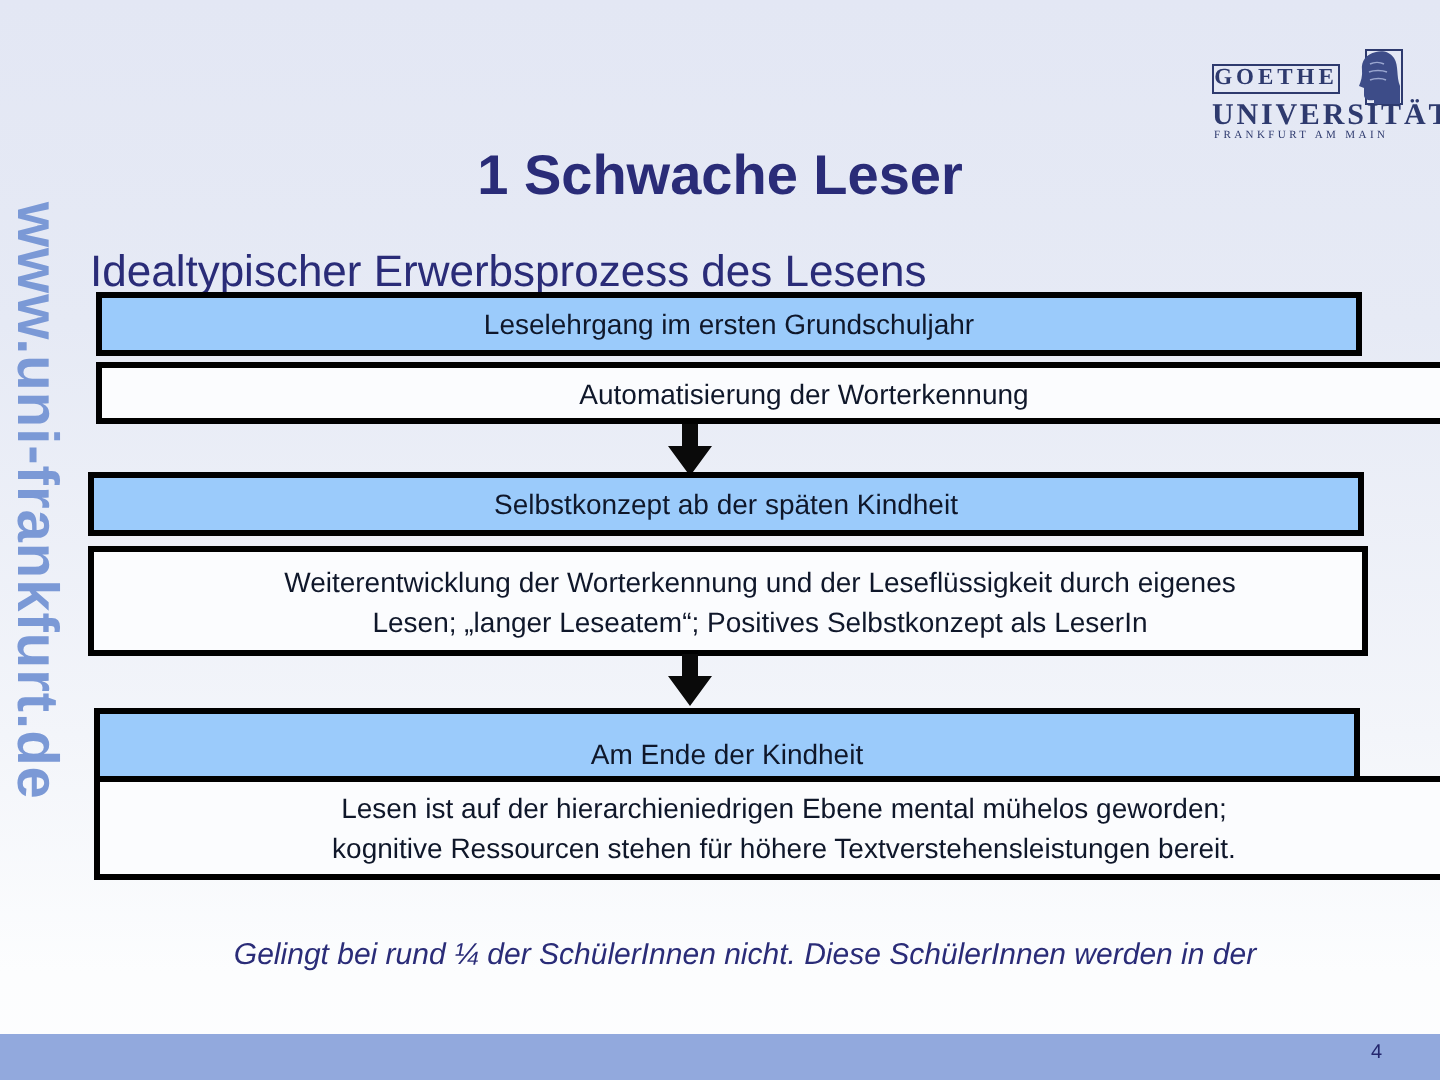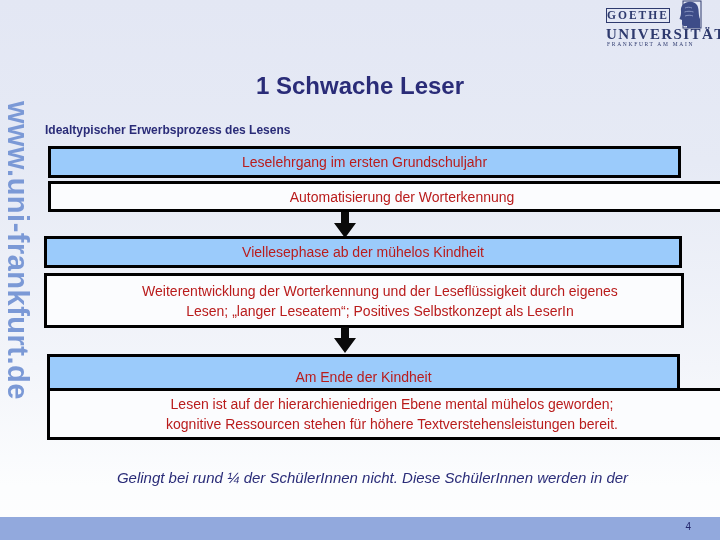--- a/index.html
+++ b/index.html
@@ -17,21 +17,21 @@
   .sidebar-url {
     position:absolute; left:1px; top:101px;
     writing-mode:vertical-rl;
     font-size:29px; font-weight:bold;
     color:#7b99d6;
     letter-spacing:0.5px;
     white-space:nowrap;
   }
 
   
-  .logo { position:absolute; top:0; right:12px; width:102px; height:48px; color:#2e3a6e; }
+  .logo { position:absolute; top:24px; right:12px; width:102px; height:48px; color:#2e3a6e; }
   .logo-wordmark {
     position:absolute; left:0; top:8px;
     width:62px; height:13px;
     border:1px solid #2e3a6e;
     font-family:"Liberation Serif", serif;
     font-weight:bold; font-size:11.5px; letter-spacing:2px;
     text-align:center; line-height:13px;
   }
   .logo-head { position:absolute; right:6px; top:0; }
   .logo-university {
@@ -43,36 +43,36 @@
   .logo-city {
     position:absolute; left:1px; top:41px; width:102px;
     font-family:"Liberation Serif", serif;
     font-size:5.5px; letter-spacing:1.7px;
     white-space:nowrap;
   }
 
   .title {
     position:absolute; top:72px; left:0; width:100%;
     text-align:center;
-    font-size:24px; font-weight:bold;
+    font-size:28px; font-weight:bold;
   }
   .heading {
     position:absolute; top:123px; left:45px;
-    font-size:12px; font-weight:bold;
+    font-size:22px; font-weight:normal;
     white-space:nowrap;
   }
 
   .box {
     position:absolute;
     box-sizing:border-box;
     border:3px solid #000;
     display:flex; flex-direction:column; justify-content:center;
     text-align:center;
     font-size:14px;
-    color:#b91c1c;
+    color:#0f172a;
     line-height:20px;
   }
   .box.blue  { background:#9bcbfb; }
   .box.white { background:#fbfcfe; }
 
   .box1 { left:48px; top:146px; width:633px; height:32px; }
   .box2 { left:48px; top:181px; width:708px; height:31px; }
   .box3 { left:44px; top:236px; width:638px; height:32px; }
   .box4 { left:44px; top:273px; width:640px; height:55px;padding-left:32px; }
   .arrow { position:absolute; left:333px; width:24px; height:26px; }
@@ -129,21 +129,21 @@
     <span>Automatisierung der Worterkennung</span>
   </div>
 
   <span class="arrow arrow1">
     <svg width="24" height="26" viewBox="0 0 24 26">
       <path d="M8 0 H16 V11 H23 L12 26 L1 11 H8 Z" fill="#0a0a0a"></path>
     </svg>
   </span>
 
   <div class="box blue box3">
-    <span>Viellesephase ab der mühelos Kindheit</span>
+    <span>Selbstkonzept ab der späten Kindheit</span>
   </div>
 
   <div class="box white box4">
     <span>Weiterentwicklung der Worterkennung und der Leseflüssigkeit durch eigenes</span>
     <span>Lesen; „langer Leseatem“; Positives Selbstkonzept als LeserIn</span>
   </div>
 
   <span class="arrow arrow2">
     <svg width="24" height="26" viewBox="0 0 24 26">
       <path d="M8 0 H16 V11 H23 L12 26 L1 11 H8 Z" fill="#0a0a0a"></path>

